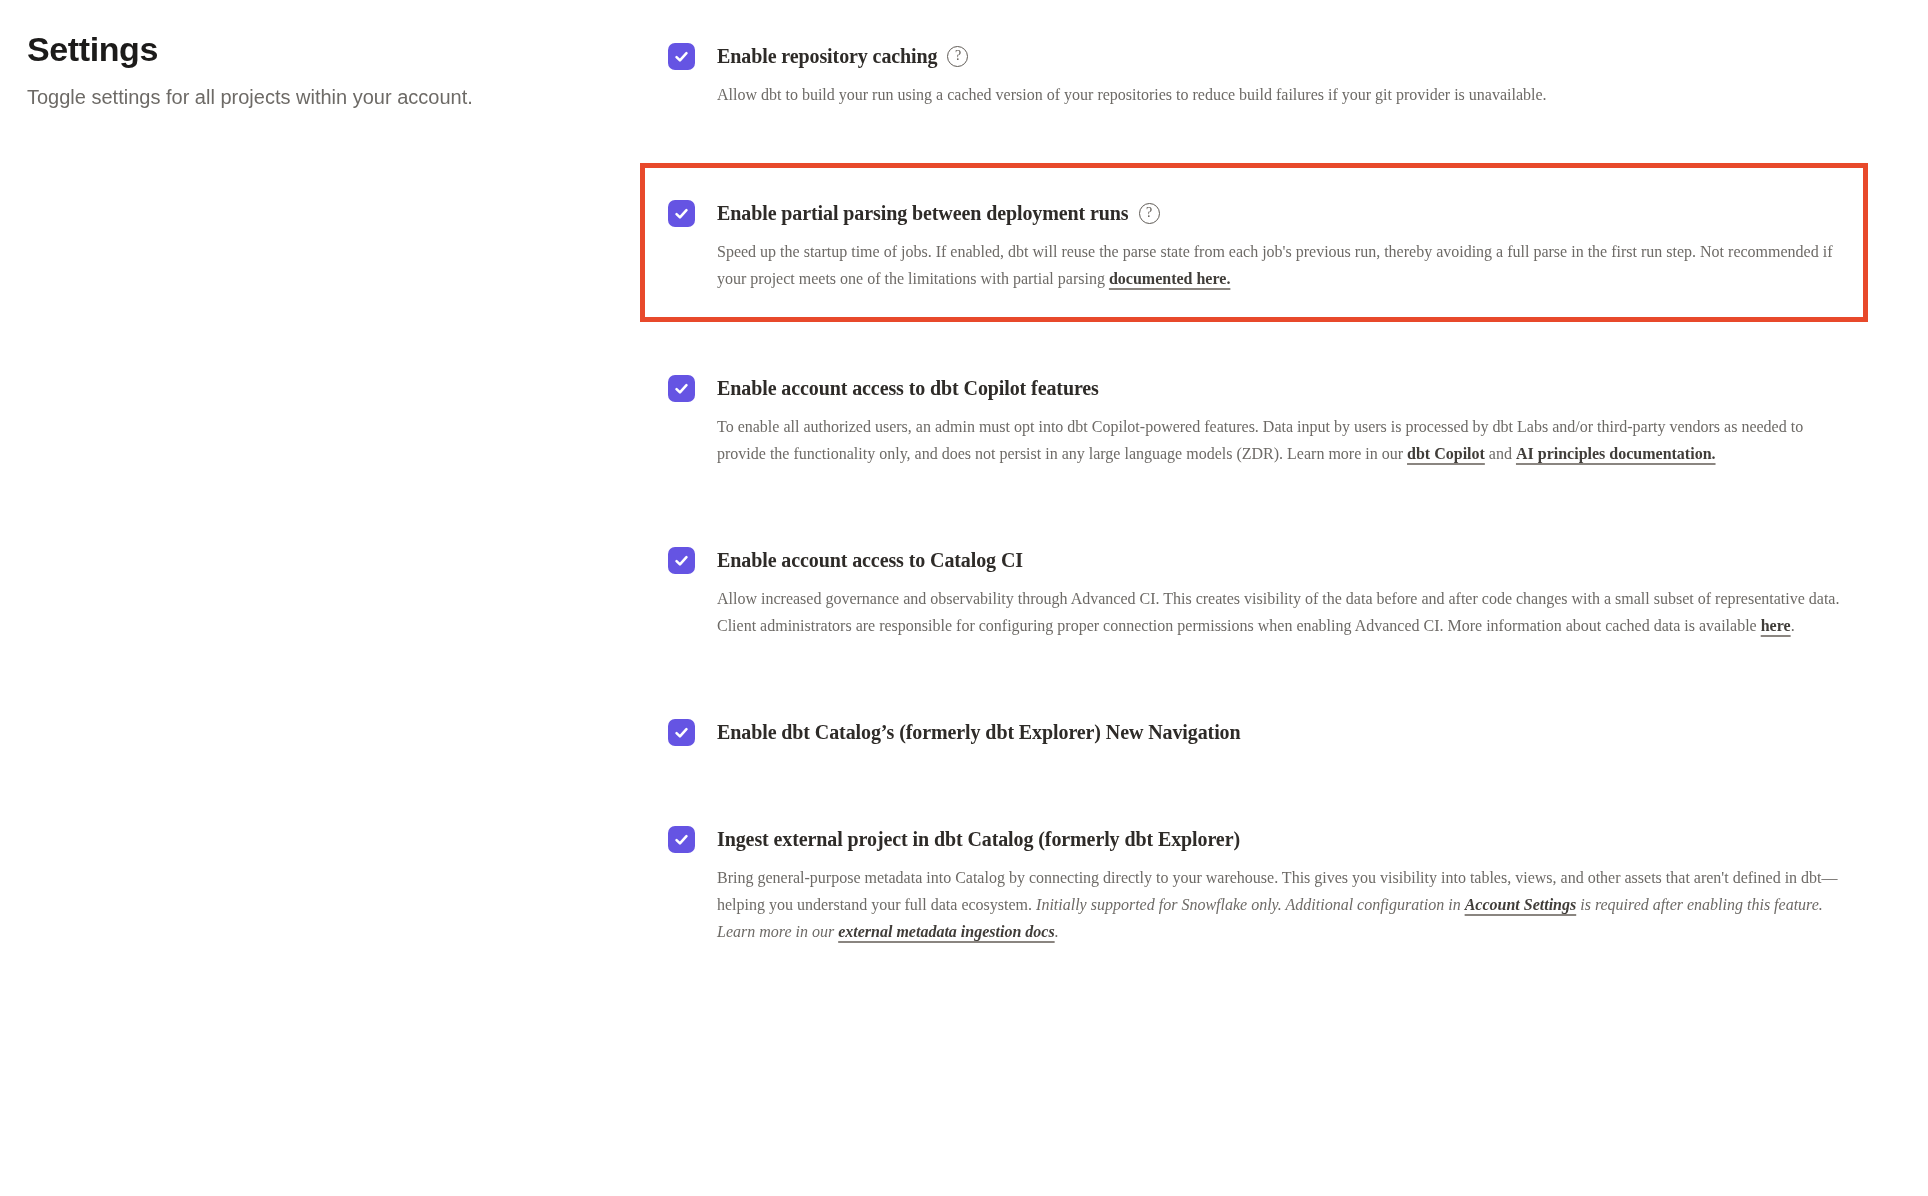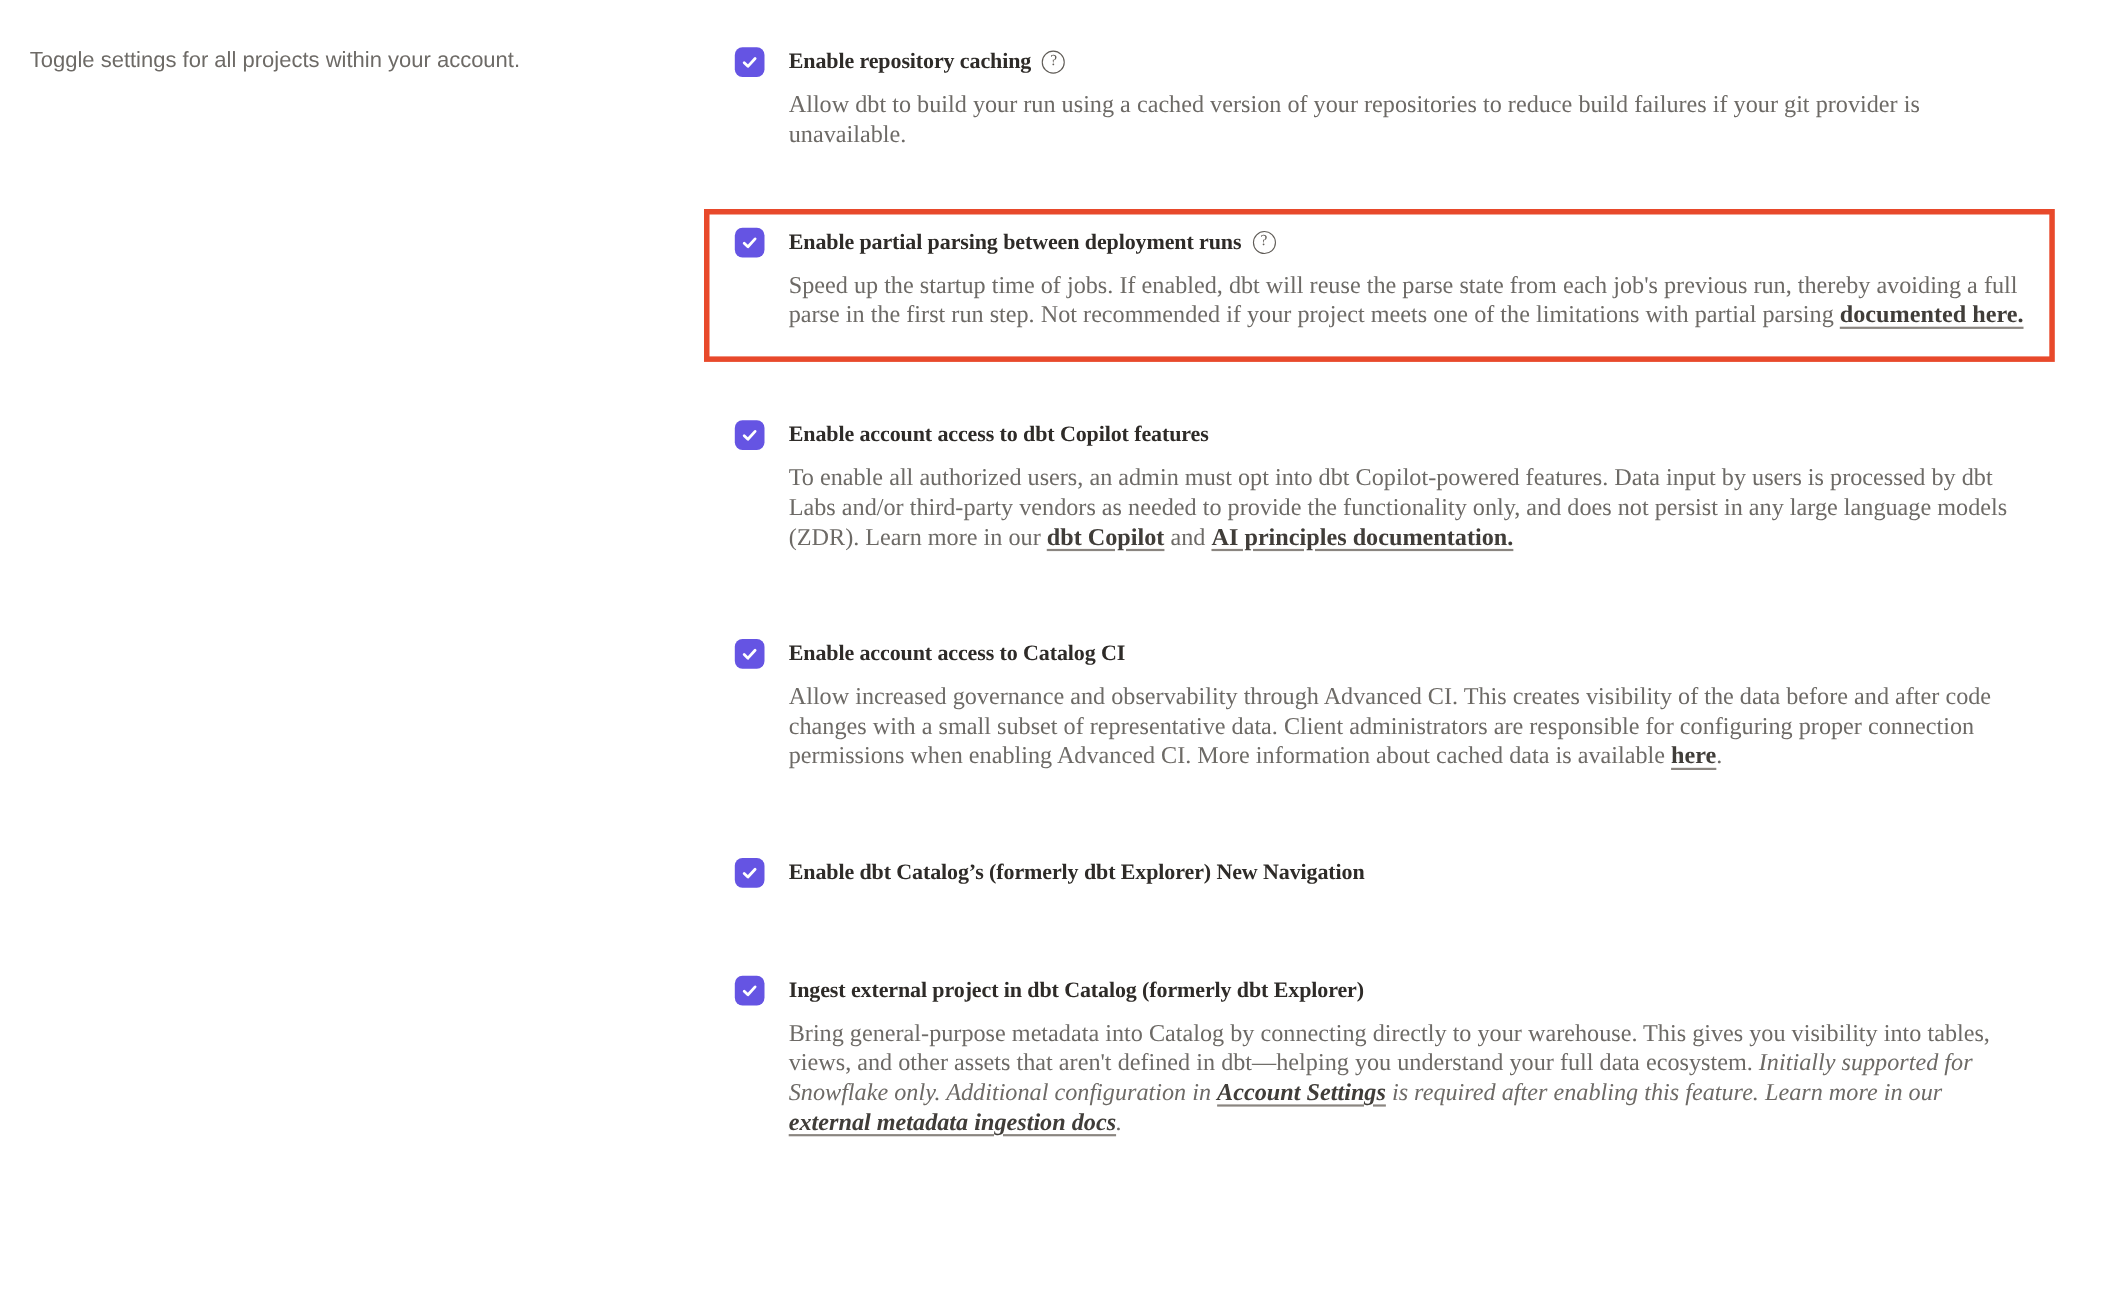--- a/index.html
+++ b/index.html
@@ -28,21 +28,21 @@
   }
   .right-col { position: absolute; left: 640px; top: 42px; width: 1228px; }
   .setting-row {
     display: flex;
     align-items: flex-start;
     padding-left: 28px;
     margin-bottom: 79px;
   }
   .setting-row.highlighted {
     border: 5px solid var(--highlight, #e8492b);
-    padding: 11px 20px 25px 23px;
+    padding: 31px 20px 25px 23px;
     margin-top: -24px;
     margin-bottom: 52px;
   }
   .checkbox {
     flex: 0 0 27px;
     width: 27px;
     height: 27px;
     border-radius: 7px;
     background: var(--accent, #6554e3);
     display: flex;
@@ -71,21 +71,21 @@
     line-height: 1;
     display: inline-flex;
     align-items: center;
     justify-content: center;
     margin-left: 10px;
     cursor: pointer;
     flex: 0 0 auto;
   }
   .setting-desc {
     margin-top: 11px;
-    font-size: 22px;
+    font-size: 16px;
     line-height: 27px;
     color: #6d6a66;
     max-width: 1126px;
   }
   .setting-desc .i { font-style: italic; }
   .setting-desc a.link,
   .setting-desc a.ilink {
     color: var(--link, #403d39);
     font-weight: 700;
     text-decoration: underline;
@@ -93,20 +93,21 @@
     text-decoration-thickness: 1.5px;
     text-underline-offset: 4px;
     cursor: pointer;
   }
   .setting-desc a.ilink { font-style: italic; margin-top: 35px; }
 </style>
 </head>
 <body>
 
 <div class="left-col">
+  <h1 class="page-title">Settings</h1>
   <p class="page-subtitle">Toggle settings for all projects within your account.</p>
 </div>
 
 <div class="right-col">
   <div class="setting-row">
     <span class="checkbox" role="checkbox" aria-checked="true">
       <svg viewBox="0 0 24 24" aria-hidden="true">
         <path d="M5 12.8 L9.8 17.4 L19 7.3" fill="none" stroke="#ffffff" stroke-width="3.6" stroke-linecap="round" stroke-linejoin="round"></path>
       </svg>
     </span>

